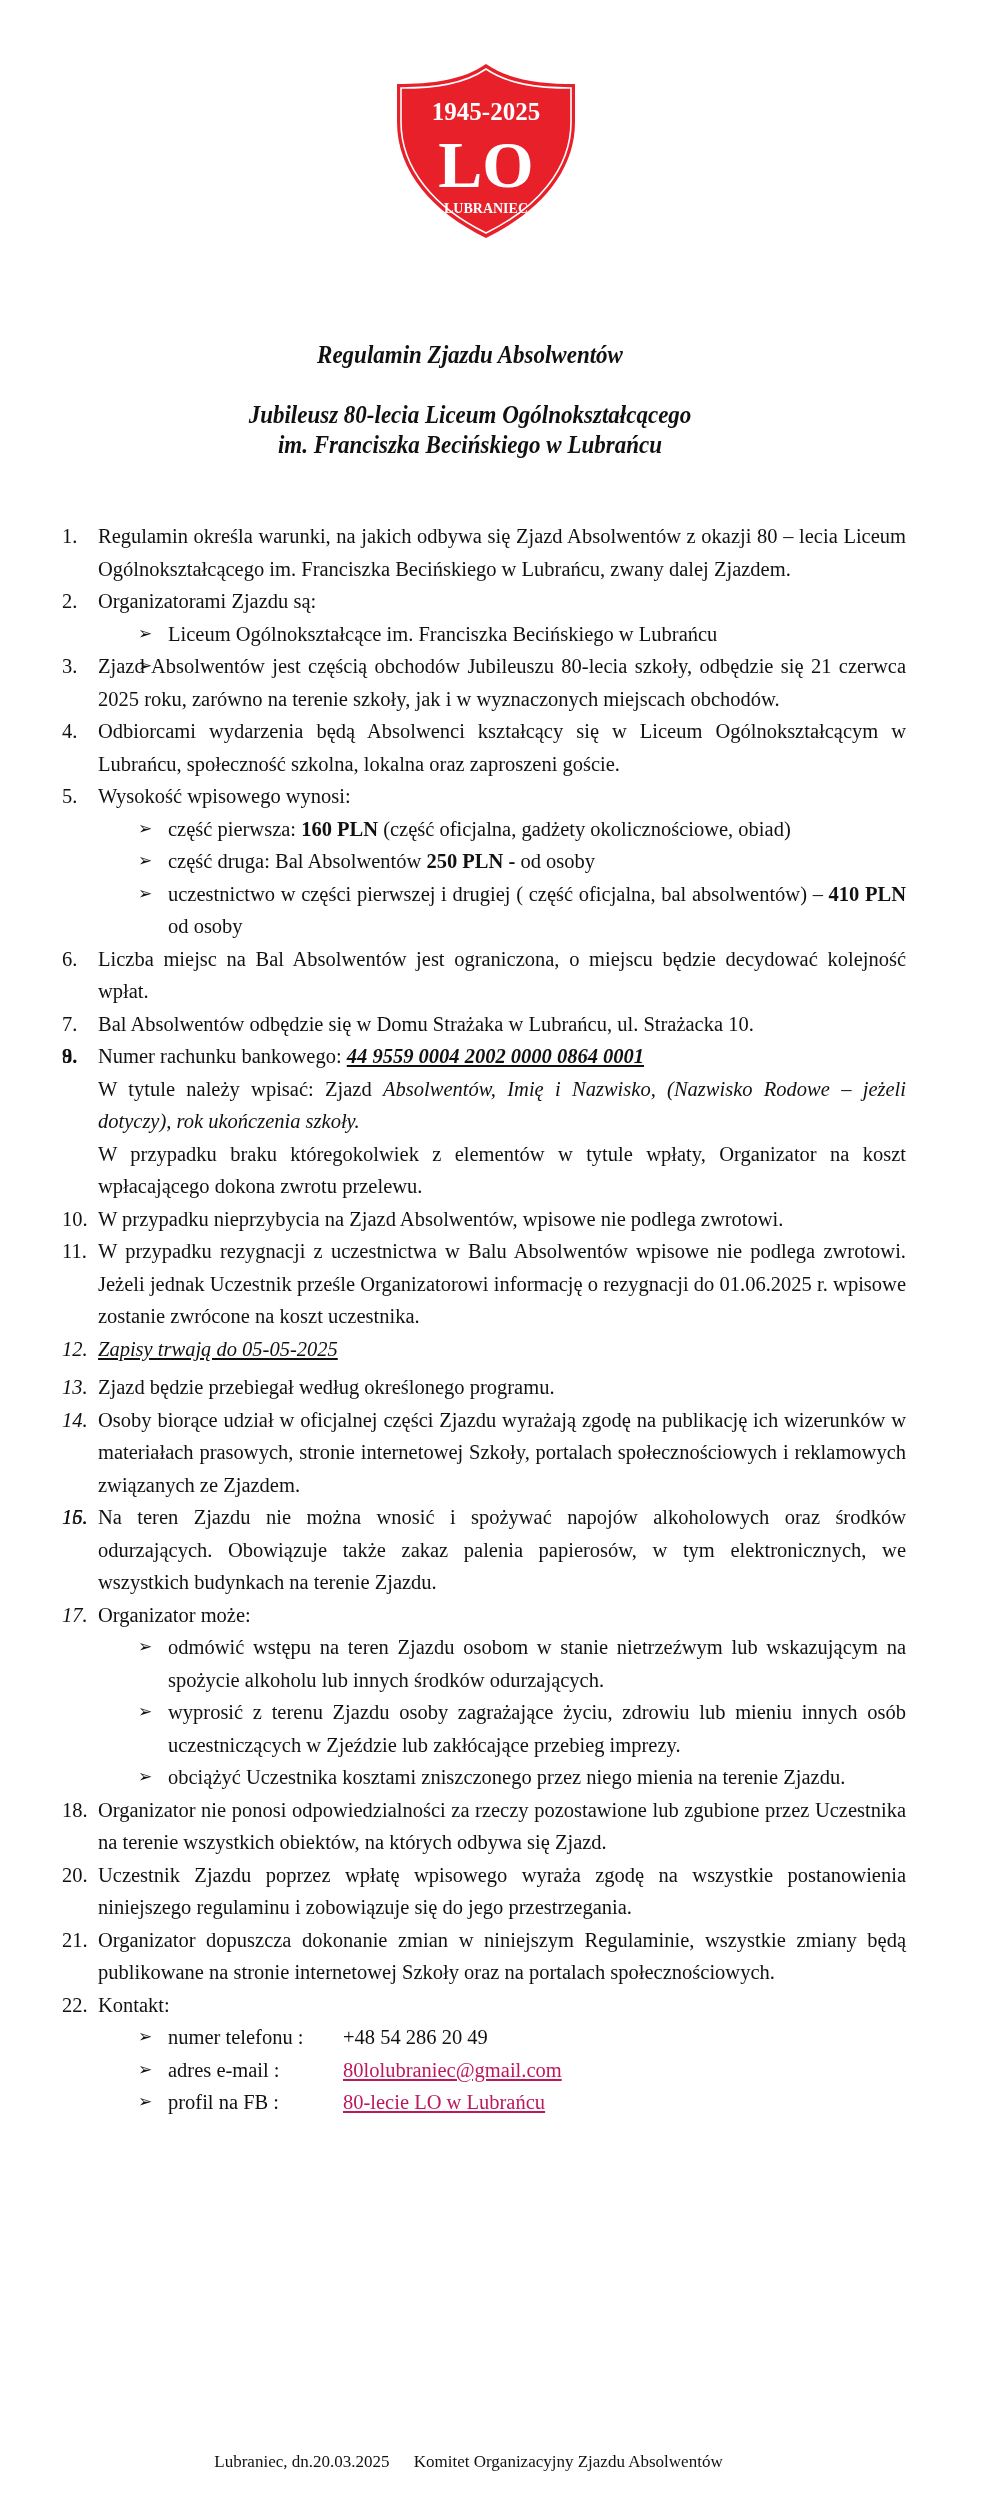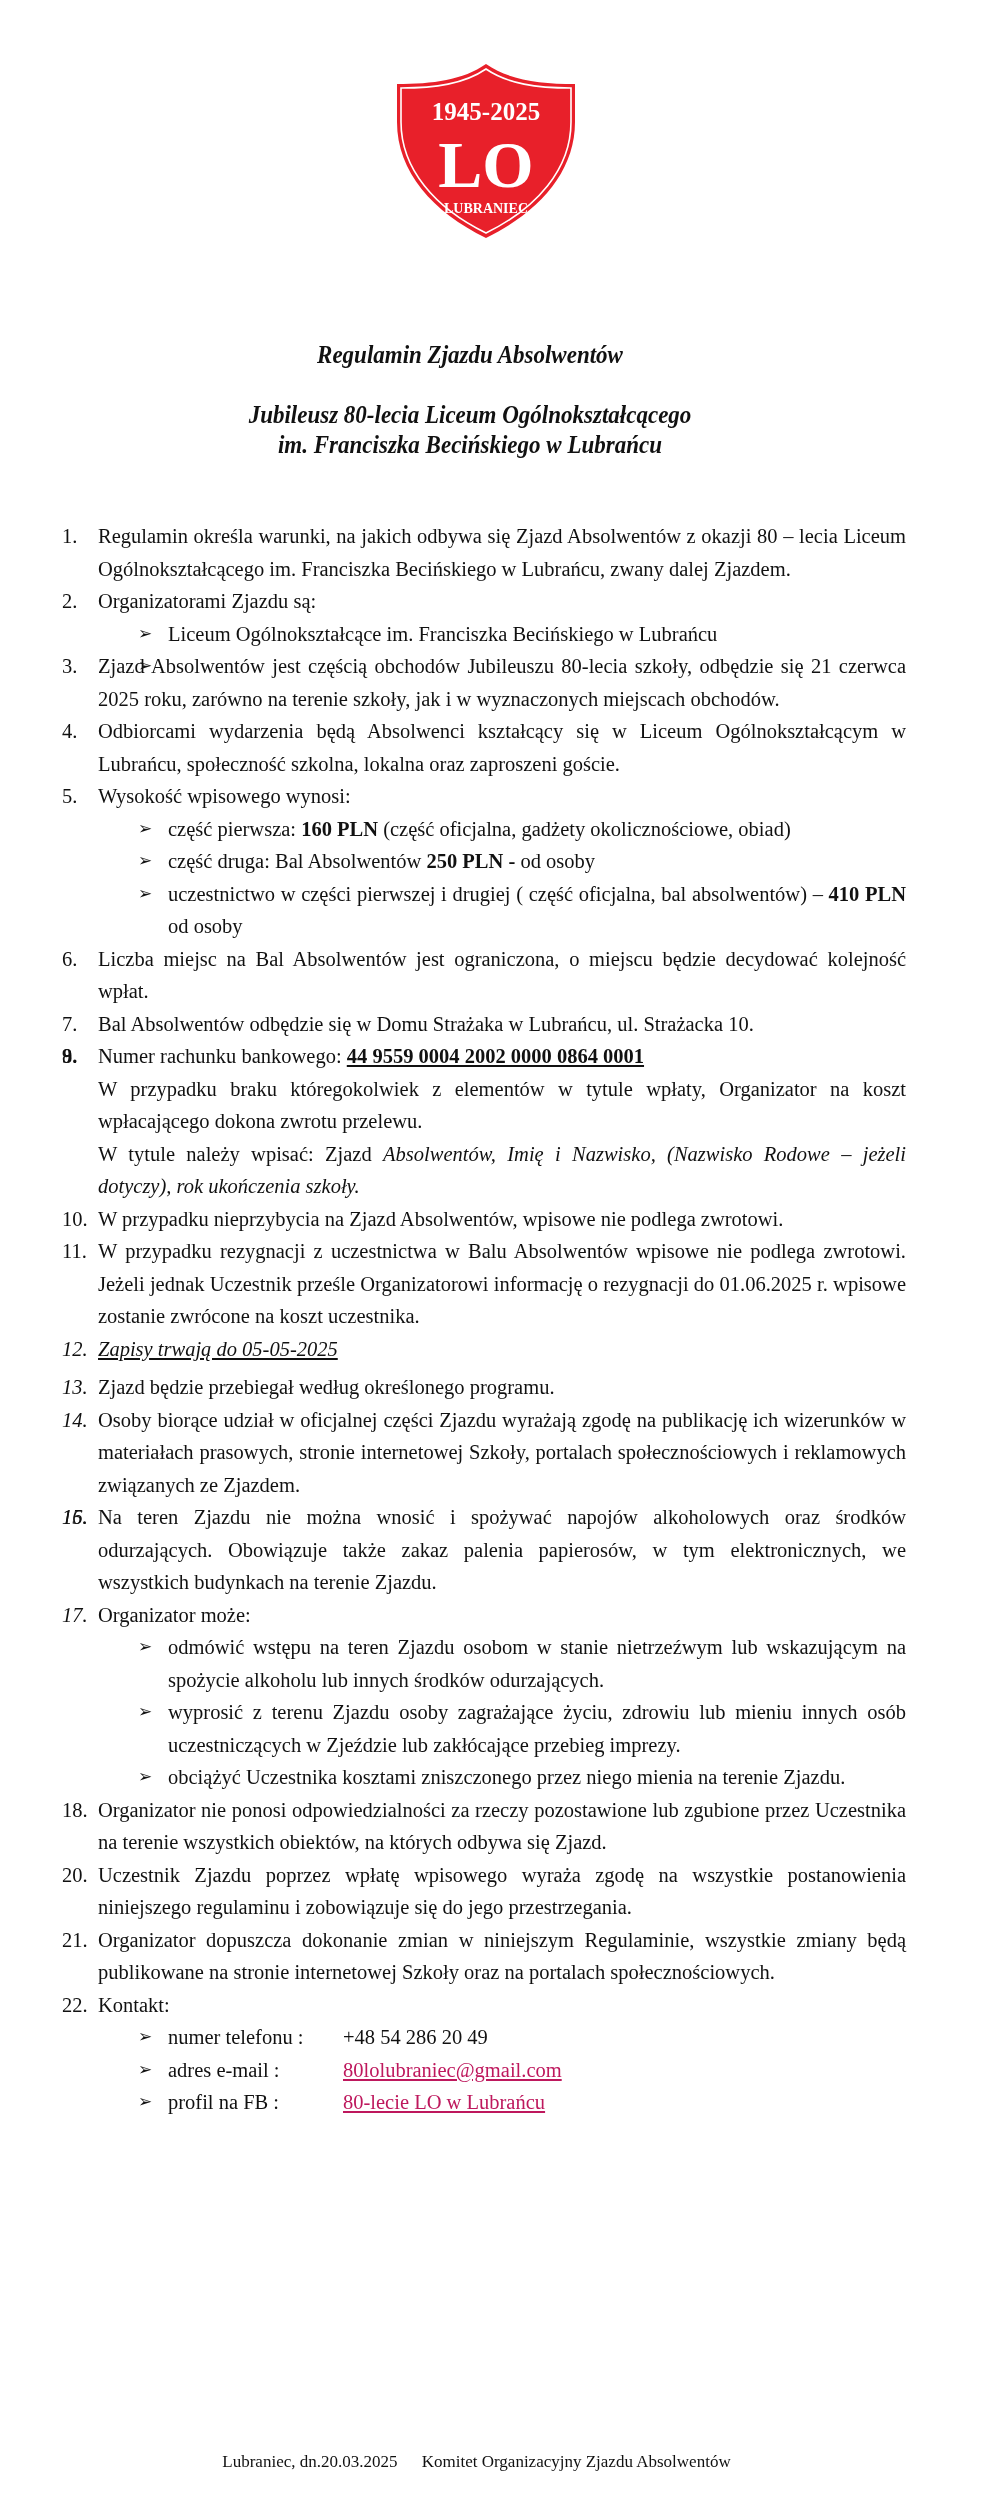--- a/index.html
+++ b/index.html
@@ -11,28 +11,28 @@
   .titles .t1 { margin-bottom:30px; }
   .content { position:absolute; left:62px; top:520px; width:844px; font-size:20.5px; line-height:32.5px; }
   .item { position:relative; padding-left:36px; text-align:justify; }
   .num { position:absolute; left:0; top:0; }
   .num.bold { font-weight:bold; }
   .num.ital { font-style:italic; }
   .sub { position:relative; padding-left:106px; text-align:justify; }
   .sub .arrow { position:absolute; left:76px; top:0; font-size:17px; }
   .para { text-align:justify; }
   .b { font-weight:bold; }
-  .u { text-decoration:underline; }
+  .u { text-decoration:underline;font-style:italic; }
   .i { font-style:italic; }
   .link { color:#be185d; text-decoration:underline; }
   .contact-row { position:relative; padding-left:106px; display:flex; }
   .contact-row .arrow { position:absolute; left:76px; top:0; font-size:17px; }
   .contact-label { width:175px; display:inline-block; }
   .gap { height:6px; }
-  .footer { position:absolute; left:16px; top:2452px; width:921px; text-align:center; font-size:17px; padding-left:0; }
+  .footer { position:absolute; left:0; top:2452px; width:921px; text-align:center; font-size:17px; padding-left:8px; }
   .footer span { margin:0 10px; }
 </style>
 </head>
 <body>
 
 <svg class="logo" viewBox="0 0 186 178">
   <path d="M93 2 C70 18 40 22 4 22 L4 60 C4 110 40 150 93 176 C146 150 182 110 182 60 L182 22 C146 22 116 18 93 2 Z" fill="#e8202a"></path>
   <path d="M93 7 C71 22 42 26 8 26 L8 60 C8 107 42 146 93 171 C144 146 178 107 178 60 L178 26 C144 26 115 22 93 7 Z" fill="none" stroke="#ffffff" stroke-width="1.6"></path>
   <text x="93" y="58" text-anchor="middle" fill="#fff" font-family="Liberation Serif, serif" font-weight="bold" font-size="25">1945-2025</text>
   <text x="93" y="125" text-anchor="middle" fill="#fff" font-family="Liberation Serif, serif" font-weight="bold" font-size="66">LO</text>
@@ -85,22 +85,22 @@
     <span class="num">7.</span>
     <span>Bal Absolwentów odbędzie się w Domu Strażaka w Lubrańcu, ul. Strażacka 10.</span>
   </div>
   <div class="item">
     <span class="num">8.</span>
   </div>
 
   <div class="item">
     <span class="num bold">9.</span>
     <span>Numer rachunku bankowego: </span><span class="b u">44 9559 0004 2002 0000 0864 0001</span>
+    <div class="para"><span>W tytule należy wpisać: Zjazd </span><span class="i">Absolwentów, Imię i Nazwisko, (Nazwisko Rodowe – jeżeli dotyczy), rok ukończenia szkoły.</span></div>
     <div class="para">W przypadku braku któregokolwiek z elementów w tytule wpłaty, Organizator na koszt wpłacającego dokona zwrotu przelewu.</div>
-    <div class="para"><span>W tytule należy wpisać: Zjazd </span><span class="i">Absolwentów, Imię i Nazwisko, (Nazwisko Rodowe – jeżeli dotyczy), rok ukończenia szkoły.</span></div>
   </div>
 
   <div class="item">
     <span class="num">10.</span>
     <span>W przypadku nieprzybycia na Zjazd Absolwentów, wpisowe nie podlega zwrotowi.</span>
   </div>
   <div class="item">
     <span class="num">11.</span>
     <span>W przypadku rezygnacji z uczestnictwa w Balu Absolwentów wpisowe nie podlega zwrotowi. Jeżeli jednak Uczestnik prześle Organizatorowi informację o rezygnacji do 01.06.2025 r. wpisowe zostanie zwrócone na koszt uczestnika.</span>
   </div>

